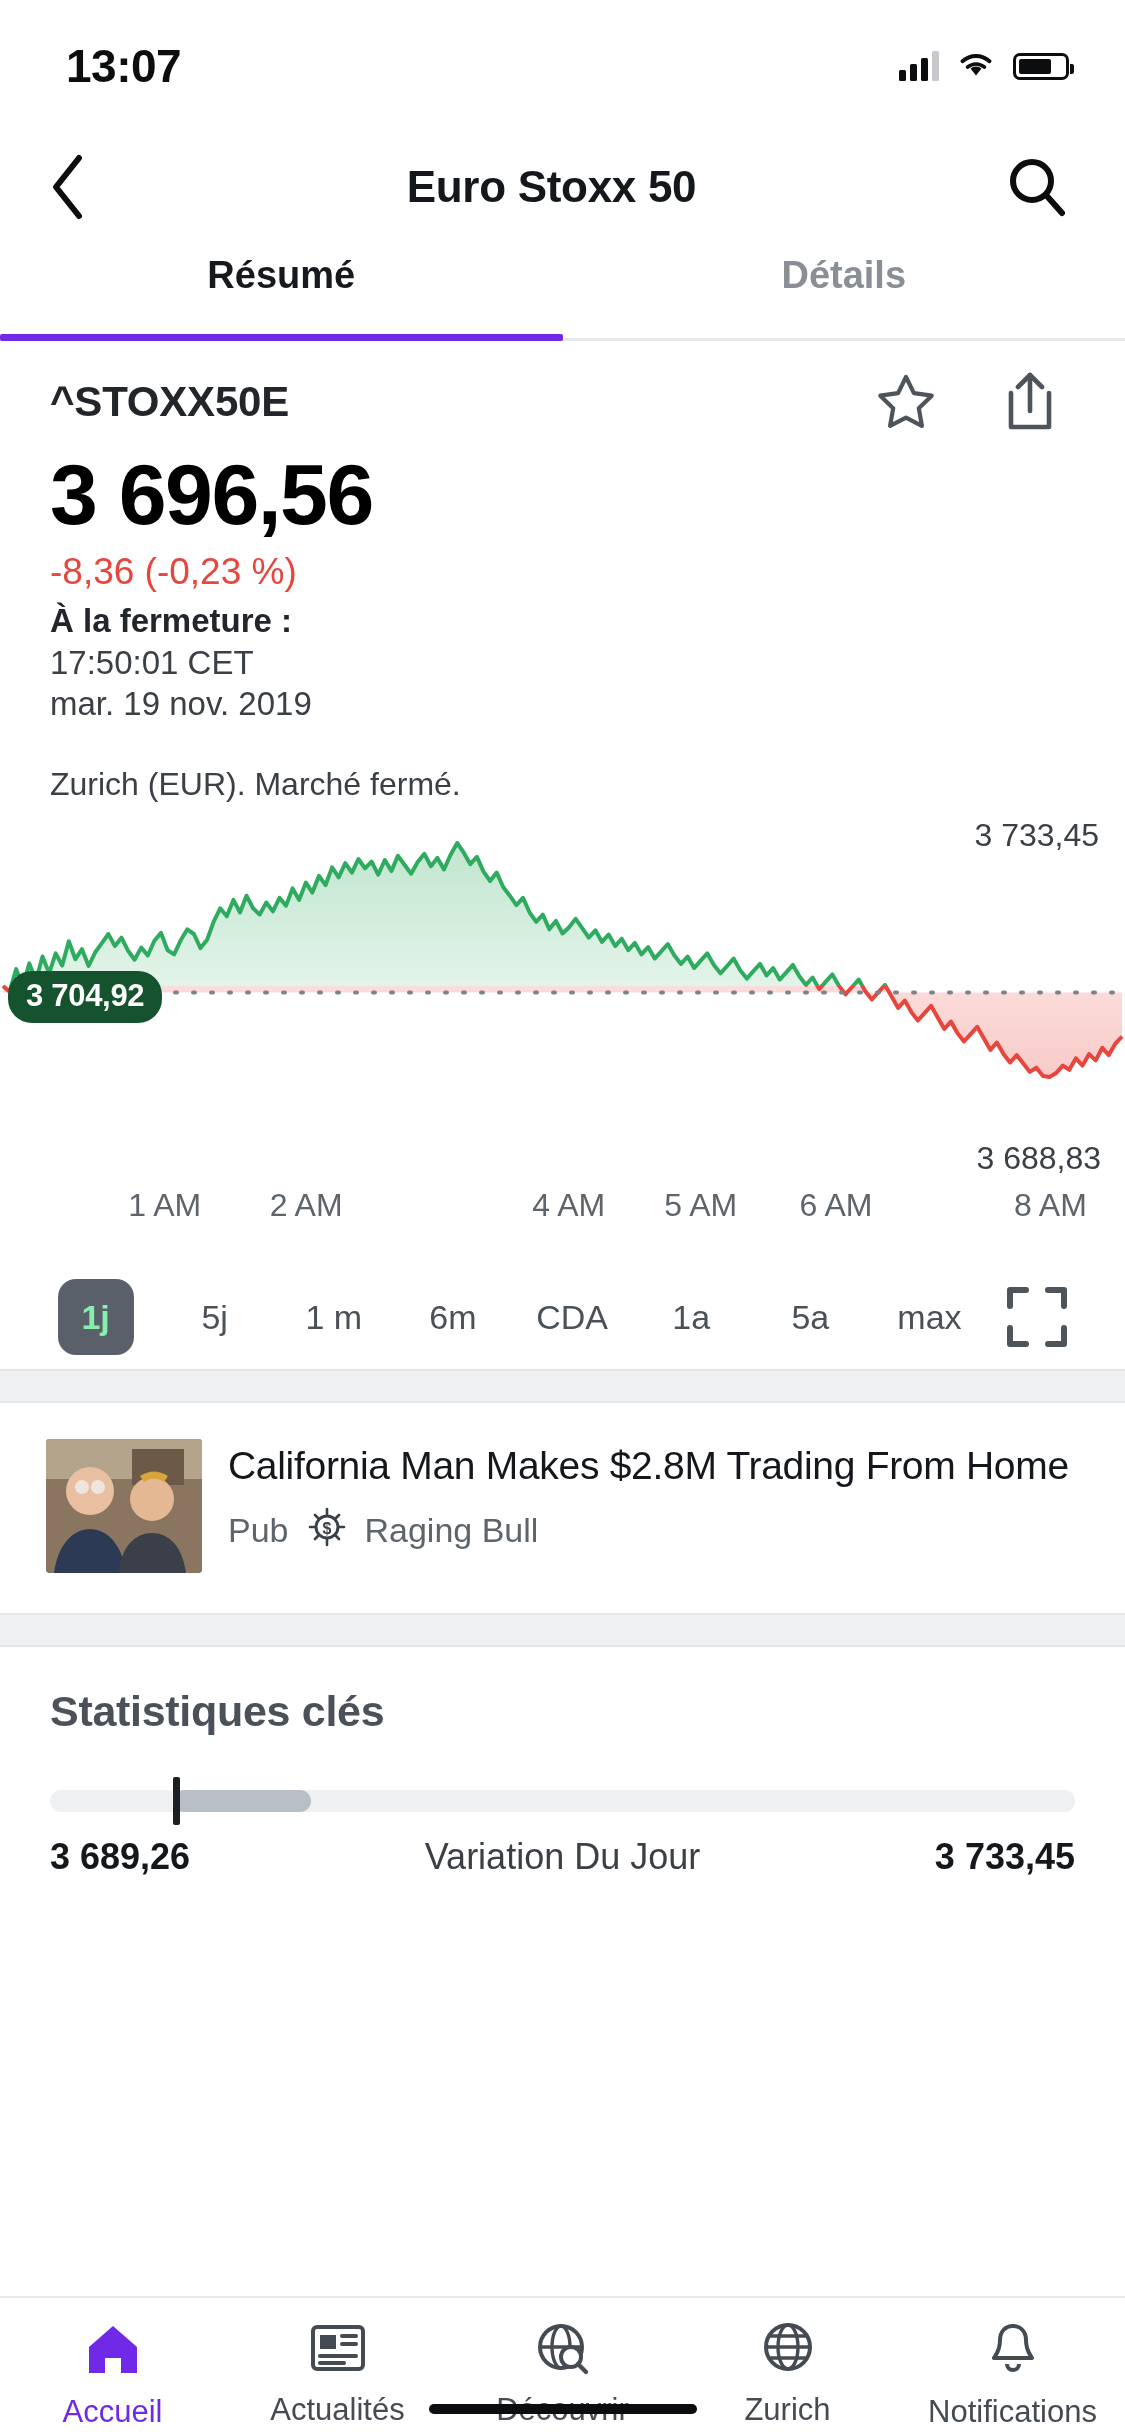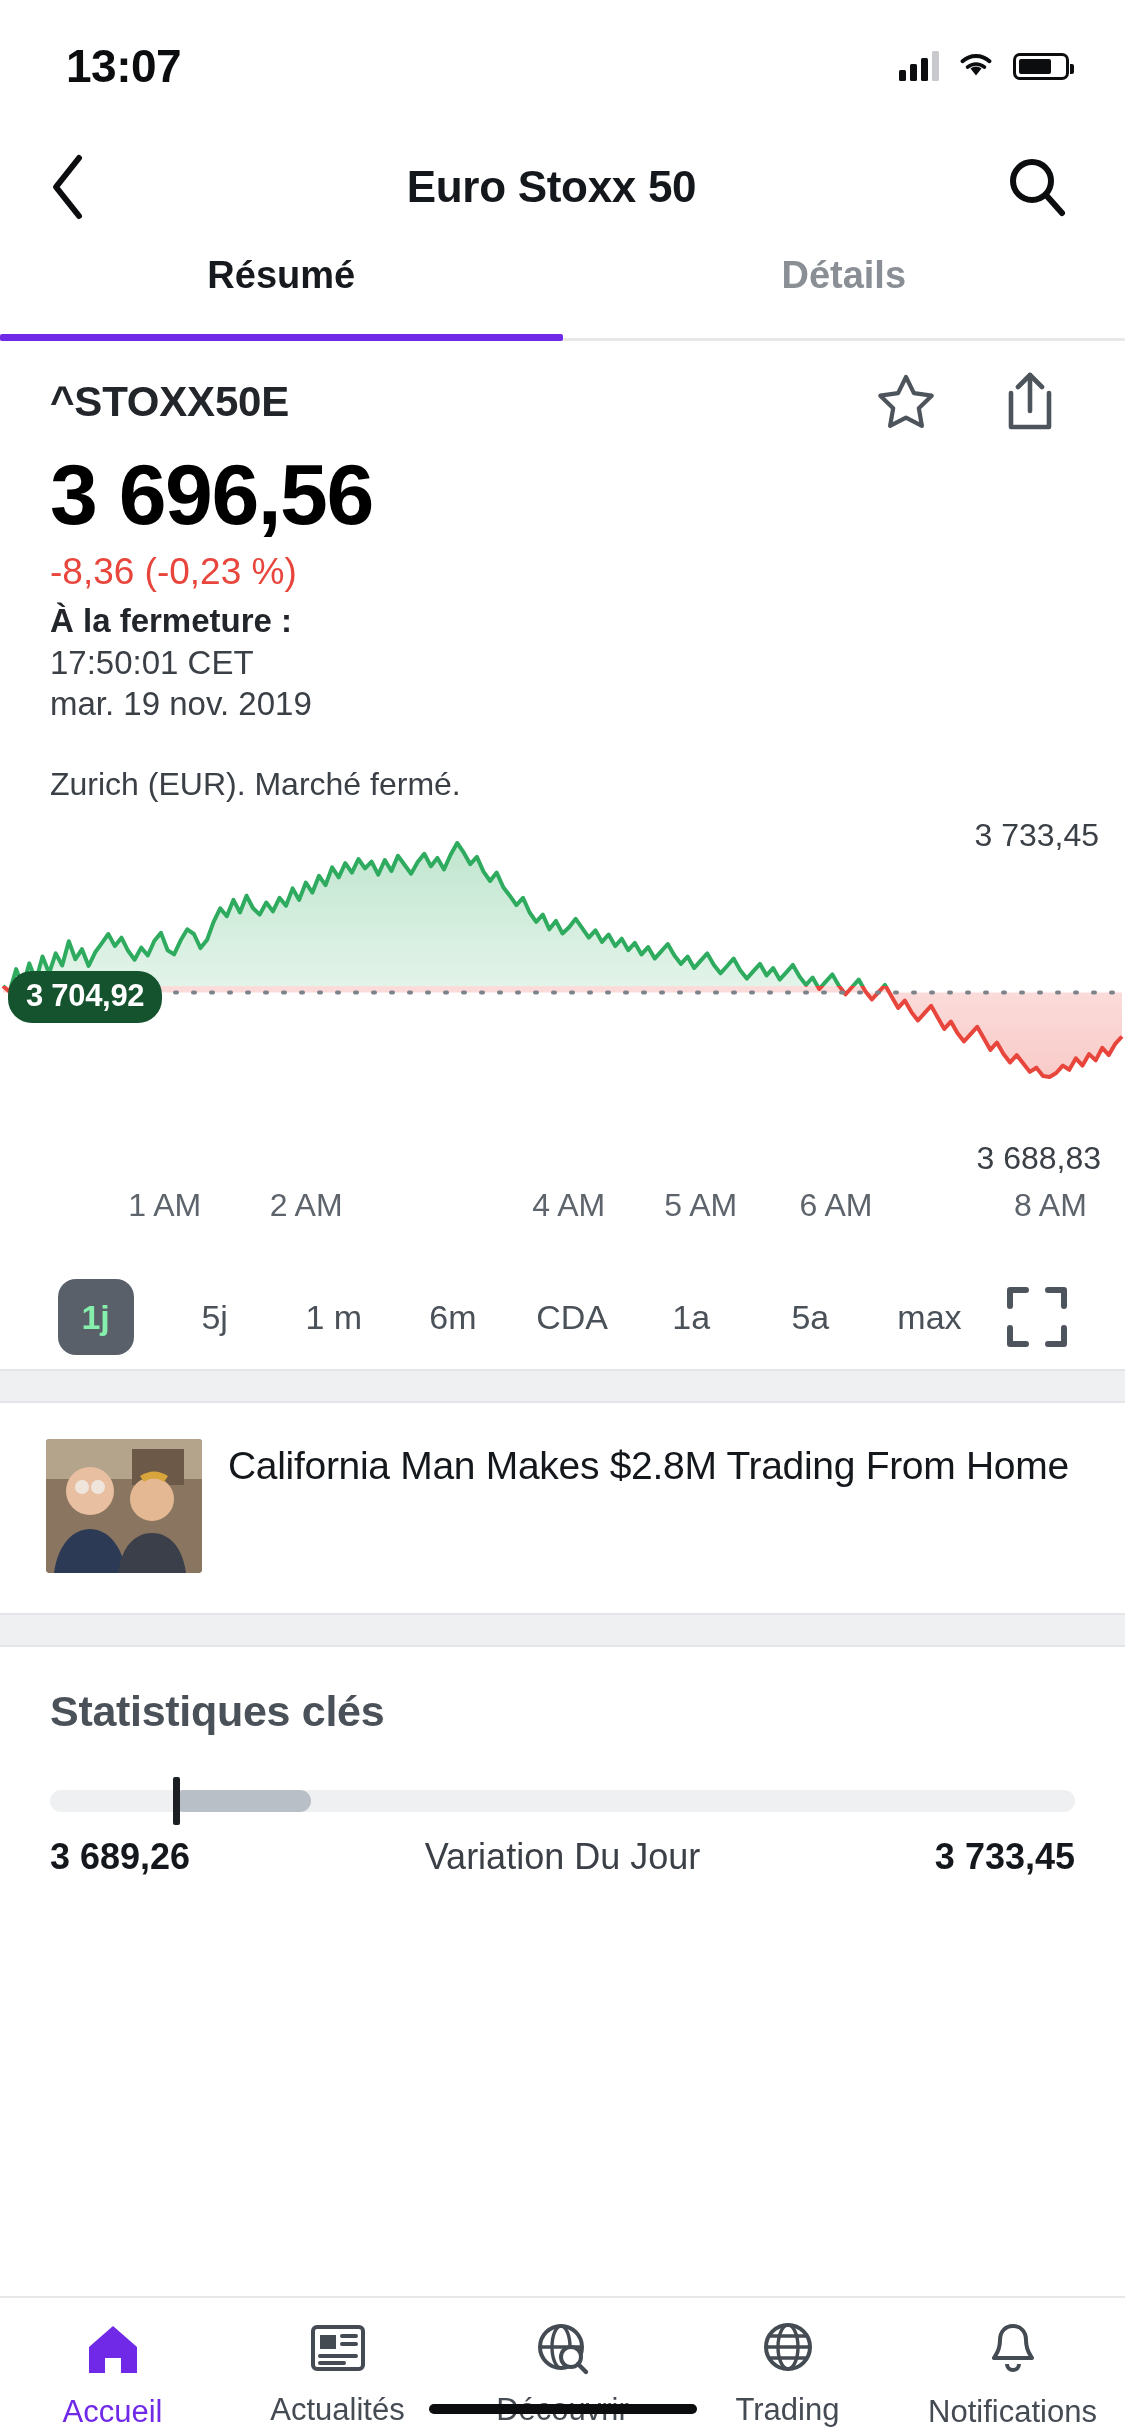--- a/index.html
+++ b/index.html
@@ -264,20 +264,31 @@
         <circle cx="106" cy="60" r="22" fill="#e5b894"></circle>
         <path d="M8 134c4-30 20-44 36-44s32 14 36 44z" fill="#2d3a55"></path>
         <path d="M72 134c4-28 18-40 34-40s30 12 34 40z" fill="#3a3f4a"></path>
         <circle cx="36" cy="48" r="7" fill="#f2f2f2" opacity="0.75"></circle>
         <circle cx="52" cy="48" r="7" fill="#f2f2f2" opacity="0.75"></circle>
         <path d="M96 40q12-8 24 0" stroke="#d8a53c" stroke-width="7" fill="none"></path>
       </svg>
     </div>
     <div class="news-txt">
       <div class="news-title">California Man Makes $2.8M Trading From Home</div>
+      <div class="news-meta">
+        <span>Pub</span>
+        <span>
+          <svg width="42" height="42" viewBox="0 0 42 42">
+              <circle cx="21" cy="21" r="11" stroke="#3b4047" stroke-width="3" fill="none"></circle>
+              <text x="21" y="27.5" font-size="16" font-weight="700" text-anchor="middle" fill="#3b4047" font-family="Liberation Sans, sans-serif">$</text>
+              <path d="M21 3v5M21 34v5M4 21h5M33 21h5M9 9l3.5 3.5M29.5 29.5L33 33M33 9l-3.5 3.5M12.5 29.5L9 33" stroke="#3b4047" stroke-width="2.6" stroke-linecap="round"></path>
+            </svg>
+        </span>
+        <span>Raging Bull</span>
+      </div>
     </div>
   </div>
 
   <div class="sep"></div>
 
   <div class="stats">
     <div class="stats-title">Statistiques clés</div>
     <div class="slider">
       <div class="fill"></div>
       <div class="mark"></div>
@@ -321,21 +332,21 @@
       <span class="lbl">Découvrir</span>
     </div>
     <div class="tabitem">
       <span>
         <svg width="60" height="56" viewBox="0 0 60 56">
             <circle cx="30" cy="27" r="22" stroke="#454b52" stroke-width="4" fill="none"></circle>
             <ellipse cx="30" cy="27" rx="10" ry="22" stroke="#454b52" stroke-width="3.4" fill="none"></ellipse>
             <path d="M8 27h44M12 16h36M12 38h36" stroke="#454b52" stroke-width="3.4"></path>
           </svg>
       </span>
-      <span class="lbl">Trading</span>
+      <span class="lbl">Zurich</span>
     </div>
     <div class="tabitem">
       <span>
         <svg width="58" height="58" viewBox="0 0 58 58">
             <path d="M29 6c-8 0-13 6-13 14 0 11-4 14-6 18h38c-2-4-6-7-6-18 0-8-5-14-13-14z" stroke="#454b52" stroke-width="4" fill="none" stroke-linejoin="round"></path>
             <path d="M23 44a6 6 0 0012 0" stroke="#454b52" stroke-width="4" fill="none"></path>
           </svg>
       </span>
       <span class="lbl">Notifications</span>
     </div>

